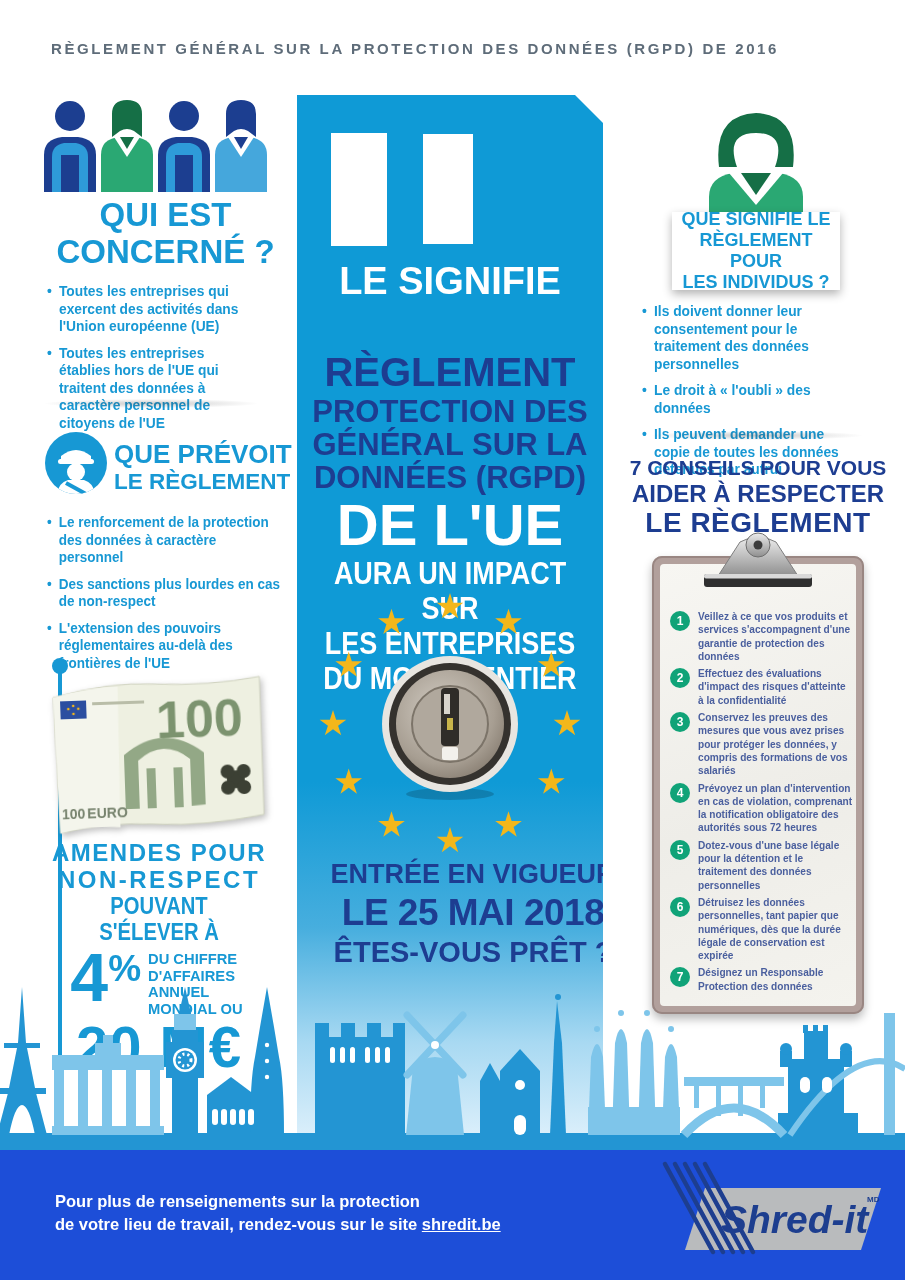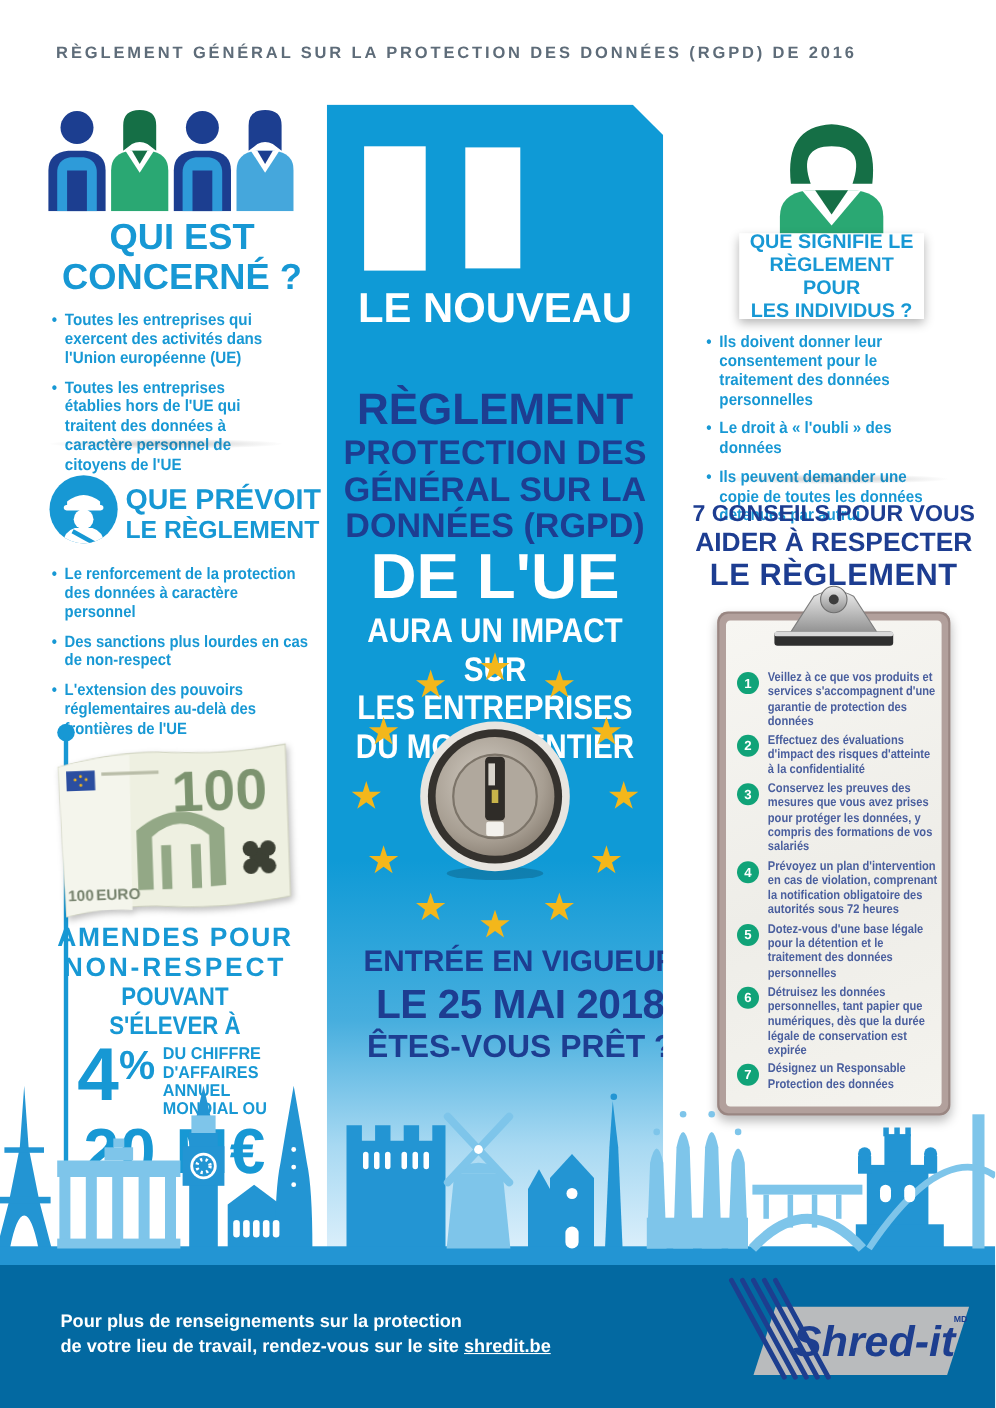--- a/index.html
+++ b/index.html
@@ -80,21 +80,21 @@
   #tips-list{list-style:none;margin:0;padding:0;}
   #tips-list li{position:relative;padding-left:28px;margin-bottom:4px;min-height:21px;}
   .tip-num{position:absolute;left:0;top:1px;width:20px;height:20px;border-radius:50%;background:#10a378;
     color:#fff;font-size:12px;line-height:20px;font-weight:bold;text-align:center;}
   .tip-text{display:block;font-size:11.5px;line-height:13.3px;font-weight:bold;color:#4a5f9e;
     transform:scaleX(.88);transform-origin:left top;width:114%;}
   #clip-icon{left:688px;top:530px;}
 
   
   #skyline{left:0;top:985px;}
-  #footer{left:0;top:1150px;width:905px;height:130px;background:#0369a1;}
+  #footer{left:0;top:1150px;width:905px;height:130px;background:#1d4ed8;}
   #footer-text{position:absolute;left:55px;top:40px;color:#fff;font-weight:bold;font-size:16.5px;line-height:23px;}
   #footer-text .link{text-decoration:underline;cursor:pointer;text-align:center;}
   #logo{position:absolute;right:22px;top:10px;}
 </style>
 </head>
 <body>
 
 <div id="poster">
 
   <div class="abs" id="header-title">RÈGLEMENT GÉNÉRAL SUR LA PROTECTION DES DONNÉES (RGPD) DE 2016</div>
@@ -203,21 +203,21 @@
         <span>MONDIAL OU</span>
       </span>
     </div>
     <div class="famount">20 M€</div>
   </div>
 
   <div class="abs" id="panel">
     <div class="wbar" id="bar1"></div>
     <div class="wbar" id="bar2"></div>
     <div id="headline">
-      <div class="hw1">LE NOUVEAU</div>
+      <div class="hw1">LE SIGNIFIE</div>
       <div class="hn-big">RÈGLEMENT</div>
       <div class="hn">PROTECTION DES</div>
       <div class="hn">GÉNÉRAL SUR LA</div>
       <div class="hn">DONNÉES (RGPD)</div>
       <div class="hw-big">DE L'UE</div>
       <div class="hwc">AURA UN IMPACT SUR</div>
       <div class="hwc">LES ENTREPRISES</div>
       <div class="hwc">DU MONDE ENTIER</div>
     </div>
     <div id="date-block">

